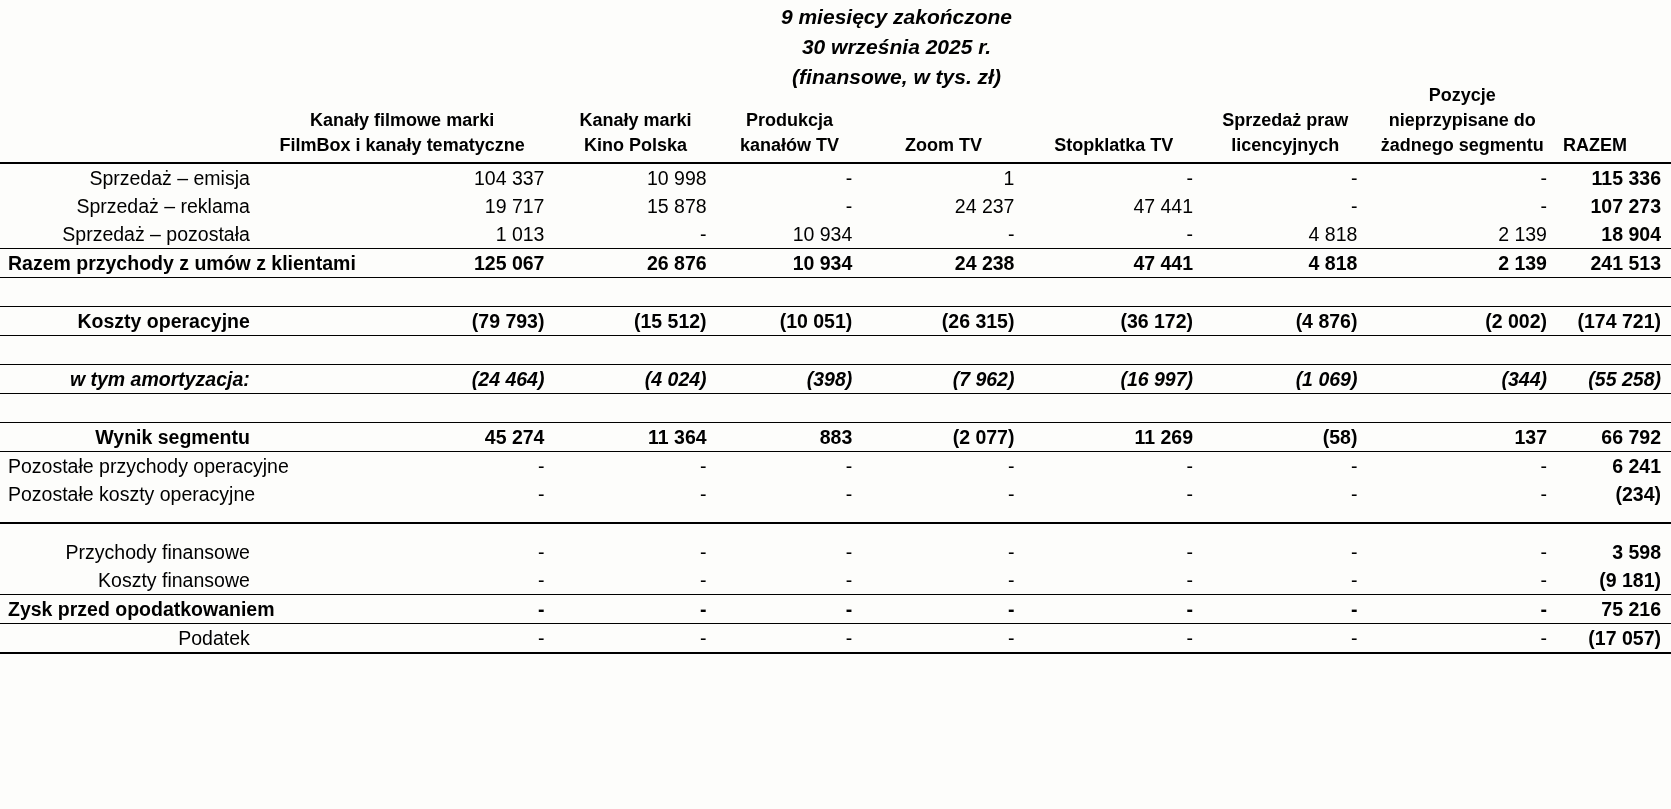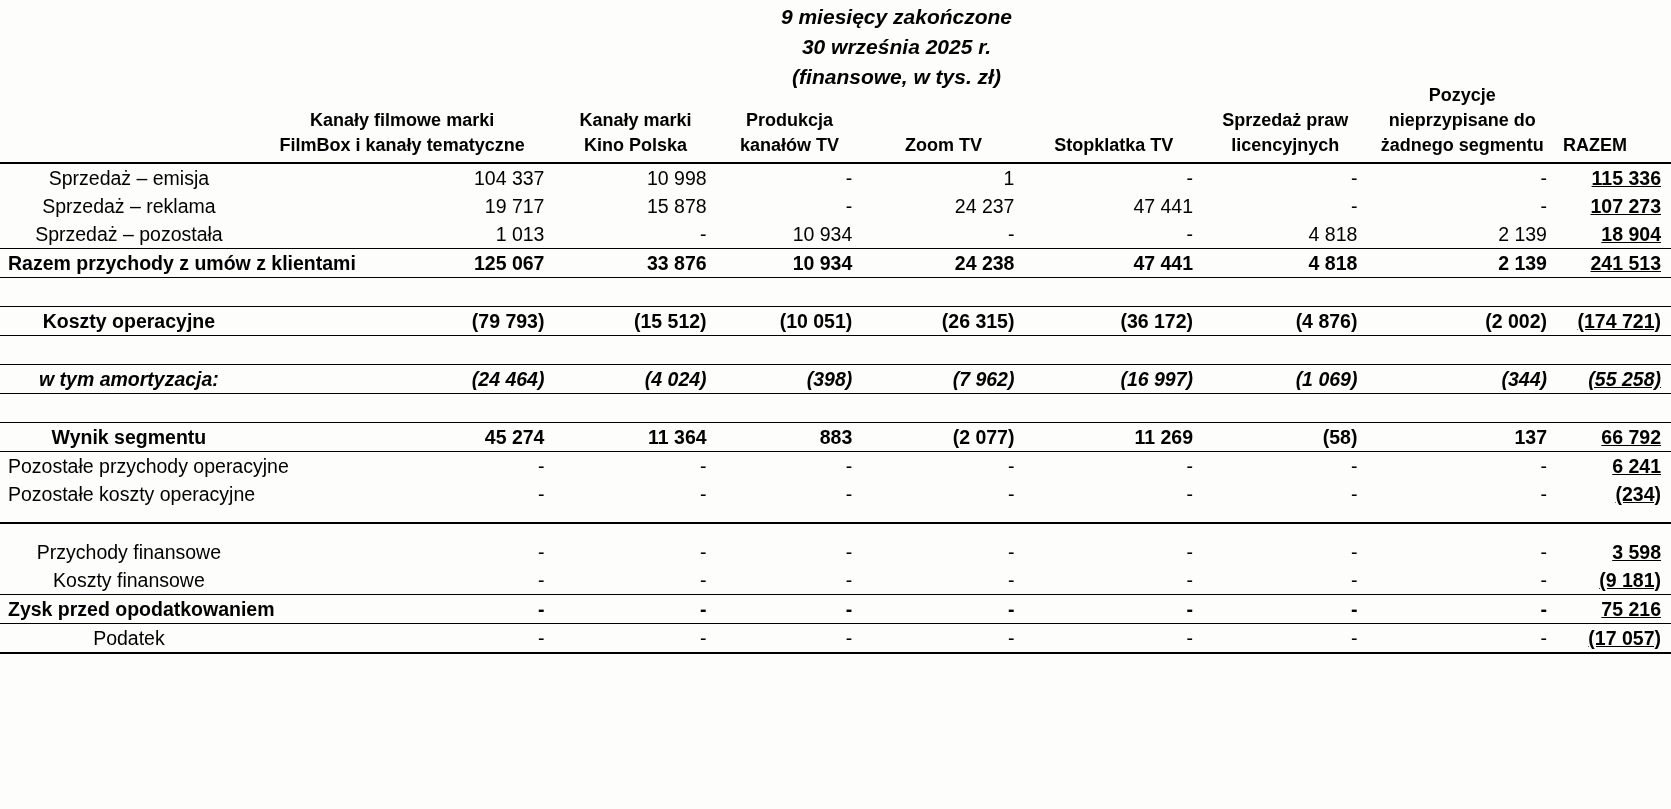--- a/index.html
+++ b/index.html
@@ -46,23 +46,23 @@
   .hcell.razem{padding-right:10px;text-align:left;}
   .hspacer{height:76px;}
 
   
   .rule-top td{border-top:2px solid #000;font-size:0;line-height:0;height:0;}
   .rule-thin td{border-top:1.3px solid #000;font-size:0;line-height:0;height:0;}
   .rule-med td{border-top:1.6px solid #000;font-size:0;line-height:0;height:0;}
 
   
   tr.r td{height:28px;font-size:19.5px;line-height:28px;}
-  tr.r td.lbl{text-align:center;padding-left:8px;white-space:nowrap;}
+  tr.r td.lbl{text-align:right;padding-left:8px;white-space:nowrap;}
   tr.r td.num{text-align:right;padding-right:10px;white-space:nowrap;}
-  tr.r td.num.last{padding-right:10px;text-decoration:underline;}
+  tr.r td.num.last{padding-right:10px;}
 
   tr.b td{font-weight:bold;}
   tr.i td{font-style:italic;font-weight:bold;}
   tr.r td.tot{font-weight:bold;}
 
   
   tr.gap td{height:28px;font-size:0;line-height:0;}
   tr.gap-sm td{height:14px;font-size:0;line-height:0;}
 </style>
 </head>
@@ -167,21 +167,21 @@
         <td class="num last tot">18 904</td>
       </tr>
 
       <tr class="rule-thin">
         <td colspan="9"></td>
       </tr>
 
       <tr class="r b">
         <td class="lbl">Razem przychody z umów z klientami</td>
         <td class="num">125 067</td>
-        <td class="num">33 876</td>
+        <td class="num">26 876</td>
         <td class="num">10 934</td>
         <td class="num">24 238</td>
         <td class="num">47 441</td>
         <td class="num">4 818</td>
         <td class="num">2 139</td>
         <td class="num last">241 513</td>
       </tr>
 
       <tr class="rule-thin">
         <td colspan="9"></td>

